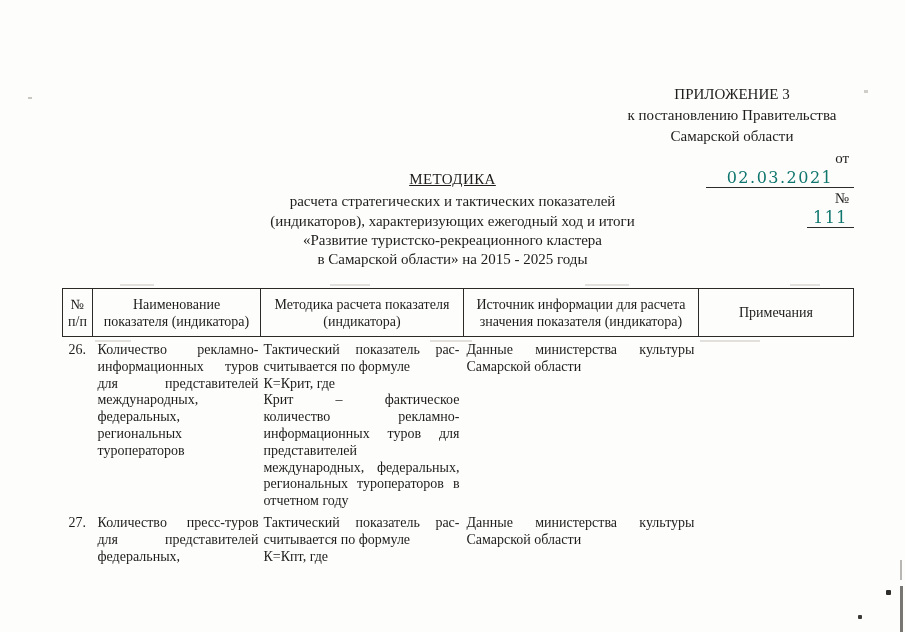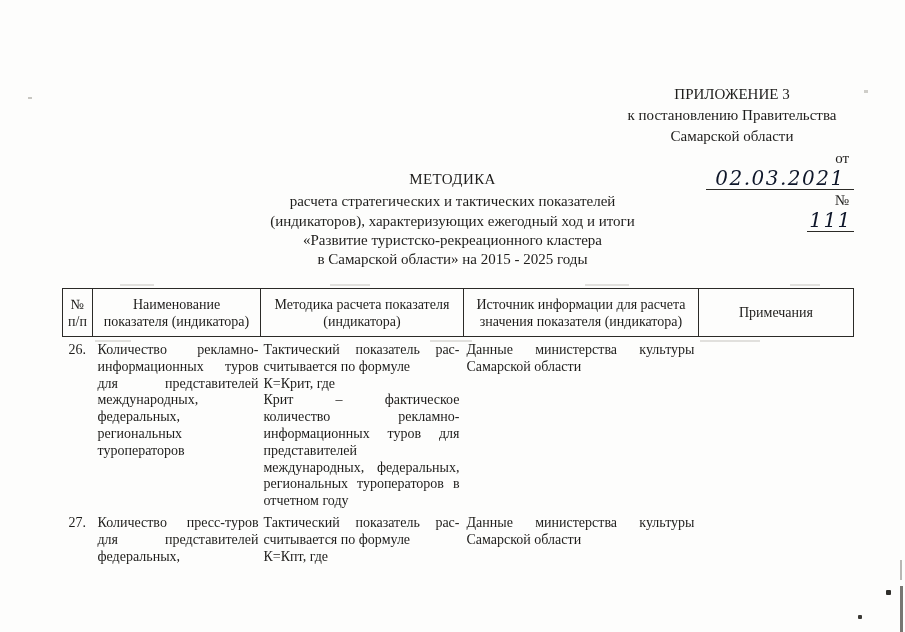--- a/index.html
+++ b/index.html
@@ -39,39 +39,38 @@
   .ul-slot {
     display: inline-block;
     border-bottom: 1.4px solid #2c2b27;
     text-align: center;
     line-height: 18px;
   }
   .ul-date { width: 148px; }
   .ul-num  { width: 47px; }
   .hand {
     font-family: "DejaVu Serif", serif;
-    font-style: italic;
-    font-size: 20px;
+    font-size: 16px;
     letter-spacing: 1.5px;
-    color: #0f172a;
+    color: #0f766e;
     white-space: nowrap;
   }
   .num-sign { margin: 0 3px 0 10px; }
 
   
   .title-block {
     position: absolute;
     top: 170px;
     left: 0;
     width: 905px;
     text-align: center;
     font-size: 15px;
     line-height: 19.3px;
   }
-  .title-heading { letter-spacing: 0.4px; margin-bottom: 3px; }
+  .title-heading { letter-spacing: 0.4px; margin-bottom: 3px; text-decoration: underline; }
 
   
   .doc-table {
     position: absolute;
     left: 62px;
     top: 288px;
     width: 791px;
     border-collapse: collapse;
     table-layout: fixed;
     font-size: 14px;

